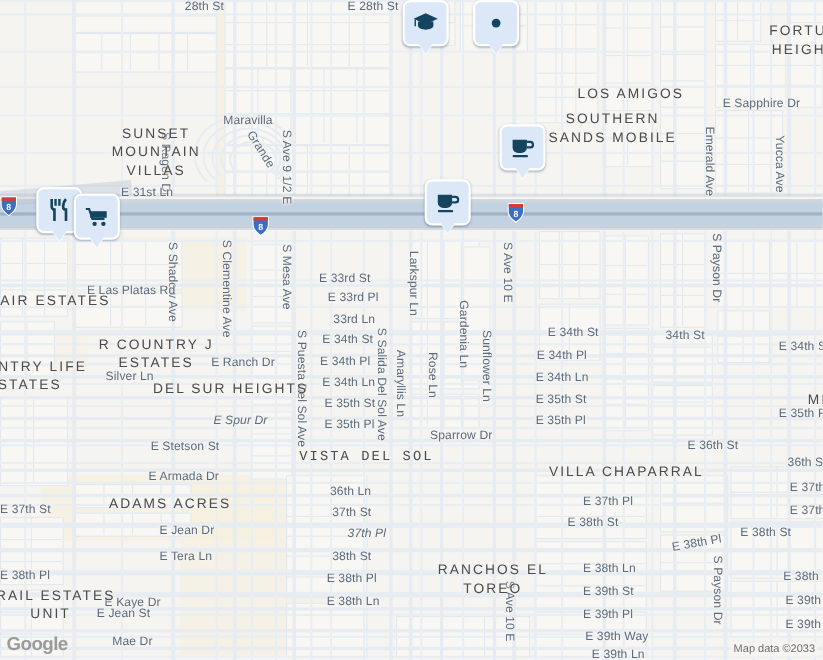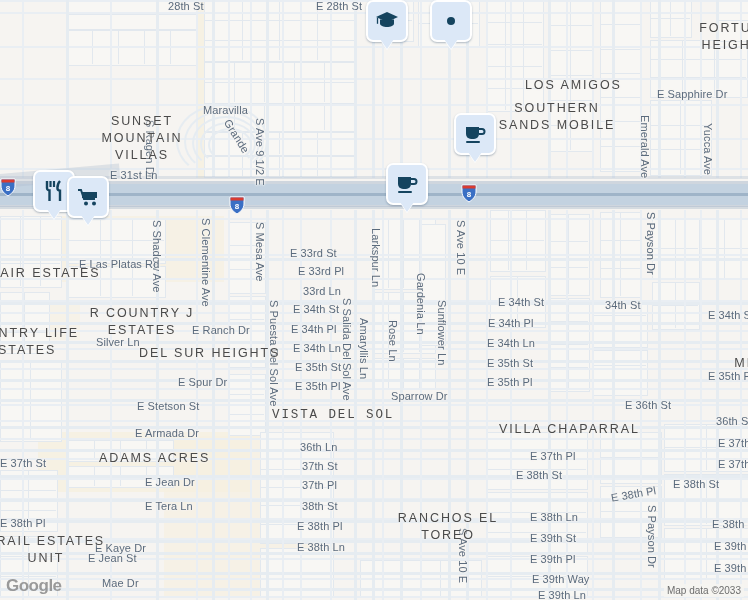--- a/index.html
+++ b/index.html
@@ -407,36 +407,36 @@
       <div class="lbl" style="left: 708px; top: 309px;">E 34th St</div>
       <div class="lbl" style="left: 291px; top: 323px;">E 34th Pl</div>
       <div class="lbl" style="left: 488px; top: 317px;">E 34th Pl</div>
       <div class="lbl" style="left: 192px; top: 324px;">E Ranch Dr</div>
       <div class="lbl" style="left: 96px; top: 336px;">Silver Ln</div>
       <div class="lbl" style="left: 293px; top: 342px;">E 34th Ln</div>
       <div class="lbl" style="left: 487px; top: 337px;">E 34th Ln</div>
       <div class="lbl" style="left: 295px; top: 361px;">E 35th St</div>
       <div class="lbl" style="left: 487px; top: 357px;">E 35th St</div>
       <div class="lbl" style="left: 708px; top: 370px;">E 35th Pl</div>
-      <div class="lbl" style="left: 178px; top: 376px;">E Spur Dr</div>
+      <div class="lbl" style="left: 194px; top: 376px; font-style: italic;">E Spur Dr</div>
       <div class="lbl" style="left: 295px; top: 380px;">E 35th Pl</div>
       <div class="lbl" style="left: 487px; top: 376px;">E 35th Pl</div>
       <div class="lbl" style="left: 391px; top: 390px;">Sparrow Dr</div>
       <div class="lbl" style="left: 625px; top: 399px;">E 36th St</div>
       <div class="lbl" style="left: 137px; top: 400px;">E Stetson St</div>
       <div class="lbl" style="left: 716px; top: 415px;">36th St</div>
       <div class="lbl" style="left: 135px; top: 427px;">E Armada Dr</div>
       <div class="lbl" style="left: 530px; top: 450px;">E 37th Pl</div>
       <div class="lbl" style="left: 718px; top: 437px;">E 37th St</div>
       <div class="lbl" style="left: 718px; top: 458px;">E 37th Pl</div>
       <div class="lbl" style="left: 300px; top: 441px;">36th Ln</div>
       <div class="lbl" style="left: 0px; top: 457px;">E 37th St</div>
       <div class="lbl" style="left: 302px; top: 460px;">37th St</div>
       <div class="lbl" style="left: 145px; top: 476px;">E Jean Dr</div>
-      <div class="lbl" style="left: 302px; top: 479px;">37th Pl</div>
+      <div class="lbl" style="left: 316px; top: 479px; font-style: italic;">37th Pl</div>
       <div class="lbl" style="left: 516px; top: 469px;">E 38th St</div>
       <div class="lbl" style="left: 673px; top: 478px;">E 38th St</div>
       <div class="lbl" style="left: 145px; top: 500px;">E Tera Ln</div>
       <div class="lbl" style="left: 302px; top: 500px;">38th St</div>
       <div class="lbl v" style="left: 610px; top: 492px; transform: rotate(-10deg);">E 38th Pl</div>
       <div class="lbl" style="left: 0px; top: 517px;">E 38th Pl</div>
       <div class="lbl" style="left: 297px; top: 520px;">E 38th Pl</div>
       <div class="lbl" style="left: 530px; top: 511px;">E 38th Ln</div>
       <div class="lbl" style="left: 712px; top: 518px;">E 38th Ln</div>
       <div class="lbl" style="left: 95px; top: 542px;">E Kaye Dr</div>

